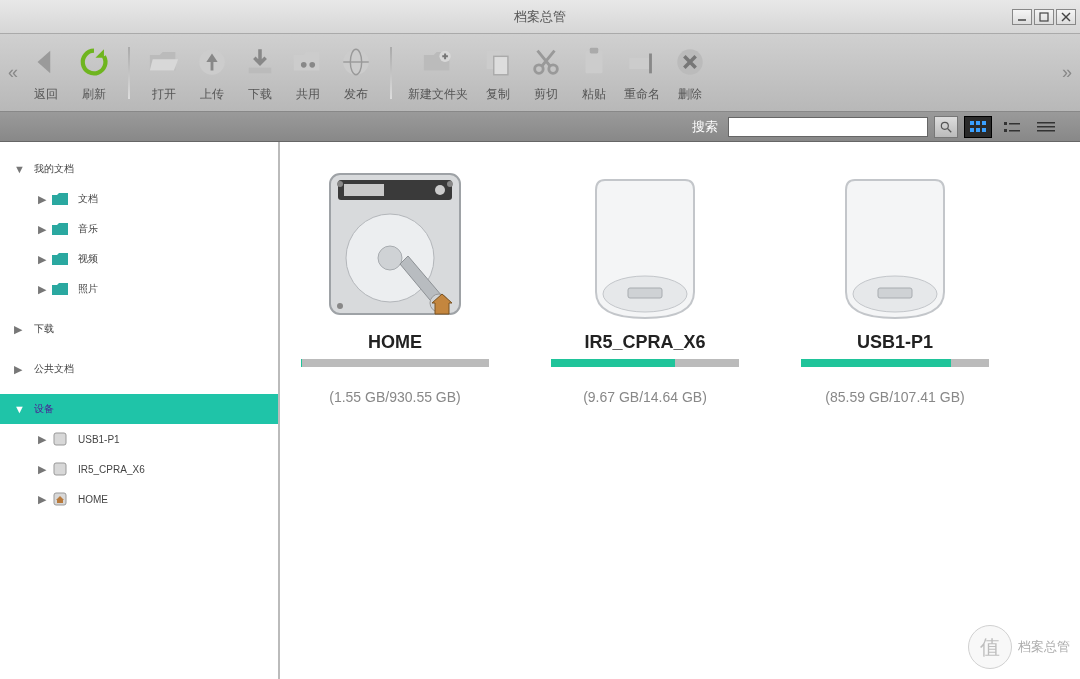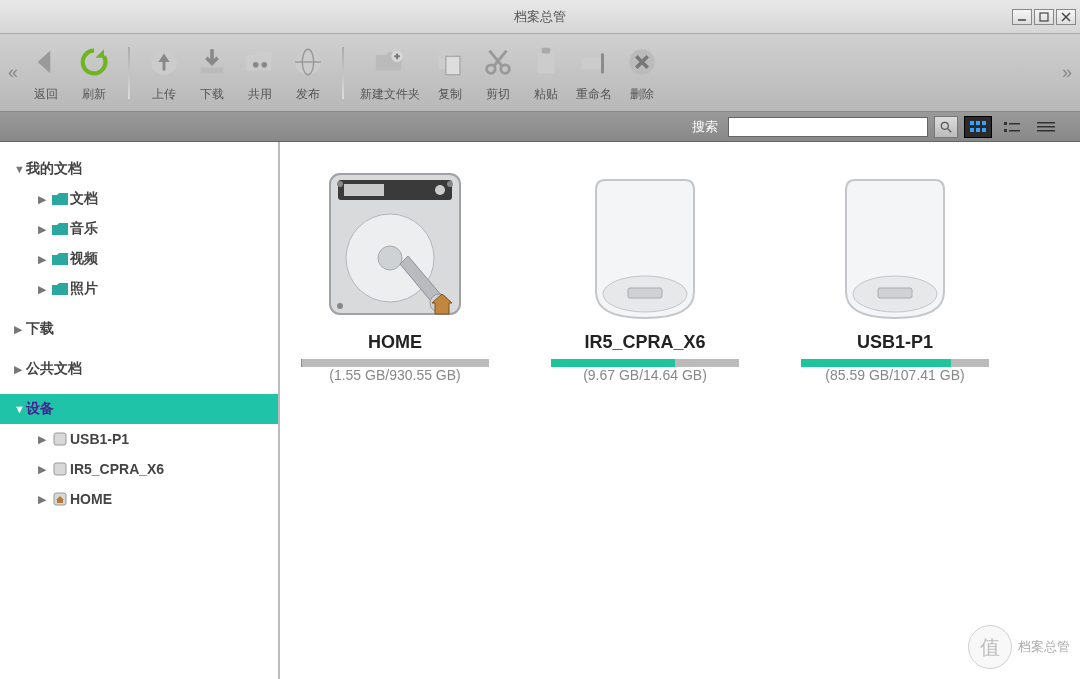--- a/index.html
+++ b/index.html
@@ -32,34 +32,34 @@
 
 .main { display:flex; height: calc(679px - 22px - 78px - 30px); }
 .sidebar { width: 280px; background:#fff; border-right: 2px solid #bbb; padding-top: 12px; overflow:auto; }
 .content { flex:1; background:#fff; padding: 24px 20px; display:flex; align-items:flex-start; gap: 60px; }
 
 
 .tree { }
 .tree .tn { display:flex; align-items:center; height: 30px; cursor:pointer; padding-left: 14px; }
 .tree .tn .arrow { width:12px; color:#777; font-size:11px; }
 .tree .tn .ticon { width:20px; display:flex; justify-content:center; }
-.tree .tn .tlabel { margin-left:0; color:#444; font-size:14px;font-weight:bold; }
+.tree .tn .tlabel { margin-left:8px; color:#444; font-size:10px; }
 .tree .child { padding-left: 24px; }
 .tree .tn.section { font-weight:normal; }
 .tree .tn.selected { background:#1fc4a8; }
 .tree .tn.selected .tlabel { color:#4c1d95; }
 .tree .tn.selected .arrow { color:#fff; }
 
 
 .drive { width: 190px; display:flex; flex-direction:column; align-items:center; }
 .drive-icon { width:150px; height:160px; display:flex; align-items:center; justify-content:center; }
 .drive-name { font-size:18px; font-weight:bold; color:#222; margin-top:6px; }
 .progress { width: 188px; height:8px; background:#bbb; margin-top:6px; position:relative; }
 .progress .fill { position:absolute; left:0; top:0; height:100%; background:#1fc49a; }
-.drive-usage { font-size:14px; color:#888; margin-top:0; }
+.drive-usage { font-size:14px; color:#888; margin-top:22px; }
 
 
 .watermark { position:absolute; right:10px; bottom:10px; opacity:.55; display:flex; align-items:center; gap:6px; color:#666; font-size:13px; pointer-events:none; }
 .watermark .circ { width:44px; height:44px; border-radius:50%; border:1px solid #aaa; display:flex; align-items:center; justify-content:center; font-size:20px; color:#888; background:#f3f3f3; }
 </style>
 </head>
 <body>
 
 <div class="titlebar">
   <div class="title">档案总管</div>
@@ -99,20 +99,29 @@
           <svg width="34" height="34" viewBox="0 0 24 24">
             <path d="M12 4 a8 8 0 1 0 7 4" fill="none" stroke="#6fb51f" stroke-width="3"></path>
             <path d="M19 3 L19 9 L13 9 Z" fill="#6fb51f"></path>
           </svg>
         </div>
       <div class="tb-label">刷新</div>
     </div>
   </div>
   <div class="tb-sep"></div>
   <div class="tb-group">
+    <div class="tb-item">
+      <div class="tb-icon">
+          <svg width="34" height="34" viewBox="0 0 24 24">
+            <path d="M2 7 L9 7 L11 5 L20 5 L20 18 L2 18 Z" fill="#bbb"></path>
+            <path d="M4 10 L22 10 L19 18 L2 18 Z" fill="#d8d8d8"></path>
+          </svg>
+        </div>
+      <div class="tb-label">打开</div>
+    </div>
     <div class="tb-item">
       <div class="tb-icon">
           <svg width="34" height="34" viewBox="0 0 24 24">
             <circle cx="12" cy="12" r="9" fill="#ccc"></circle>
             <path d="M12 6 L16 12 L13 12 L13 18 L11 18 L11 12 L8 12 Z" fill="#888"></path>
           </svg>
         </div>
       <div class="tb-label">上传</div>
     </div>
     <div class="tb-item">

